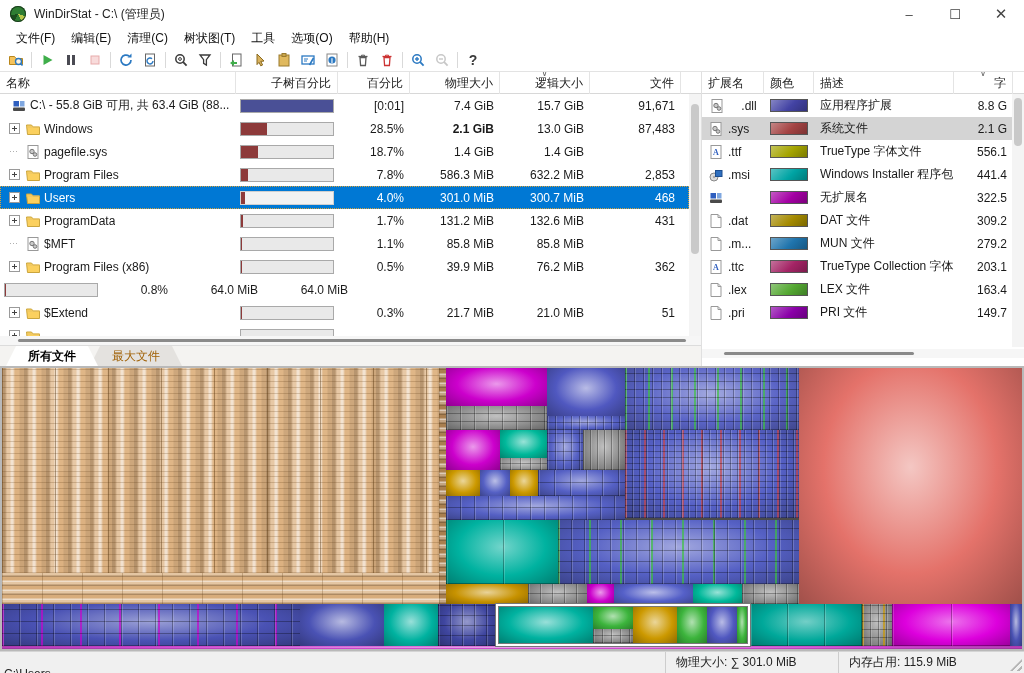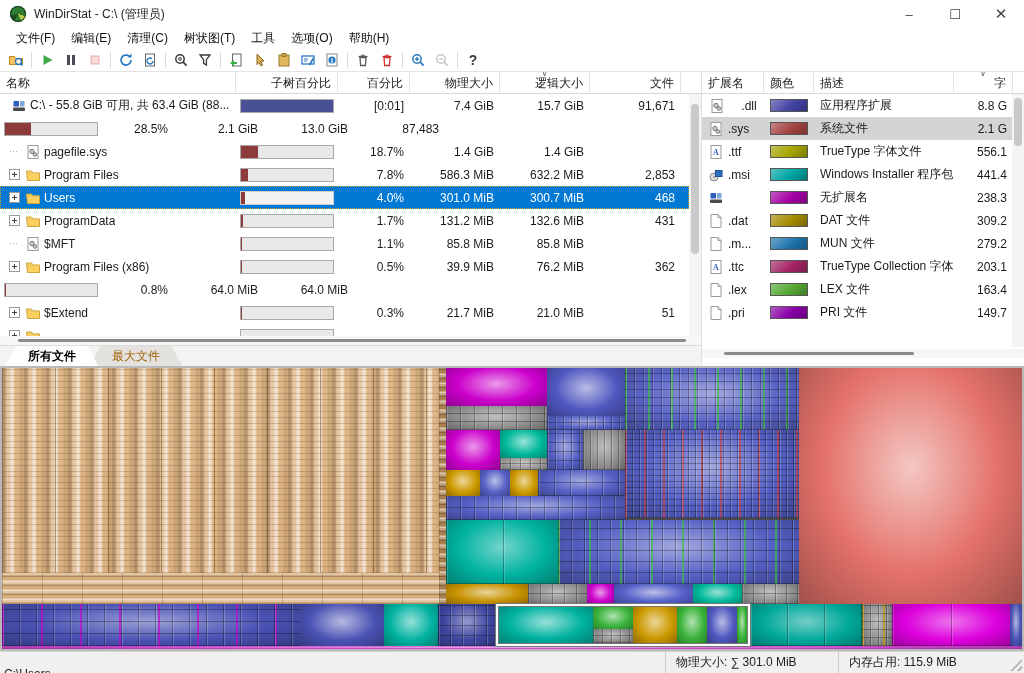--- a/index.html
+++ b/index.html
@@ -259,27 +259,39 @@
               <div class="bar-track">
                 <div class="bar-fill" style="width: 100%; background: rgb(74, 80, 150);"></div>
               </div>
             </div>
             <div class="cell r" style="width: 72px; flex: 0 0 auto;">[0:01]</div>
             <div class="cell r" style="width: 90px; flex: 0 0 auto;">7.4 GiB</div>
             <div class="cell r" style="width: 90px; flex: 0 0 auto;">15.7 GiB</div>
             <div class="cell r" style="width: 91px; flex: 0 0 auto;">91,671</div>
           </div>
           <div class="trow">
+            <div class="cell name-cell" style="width: 236px; flex: 0 0 auto;">
+              <span class="indent">
+                <span class="expander"></span>
+              </span>
+              <span class="row-icon">
+                <svg width="16" height="16" viewBox="0 0 16 16">
+                  <path d="M1.5 4h5l1.6 2h6.4v7.5h-12z" fill="#fbd05e" stroke="#caa53d"></path>
+                  <path d="M1.5 6h13" stroke="#e8c264"></path>
+                </svg>
+              </span>
+              <span style="overflow: hidden; text-overflow: ellipsis;">Windows</span>
+            </div>
             <div class="barcell">
               <div class="bar-track">
                 <div class="bar-fill" style="width: 28.5%; background: rgb(141, 58, 58);"></div>
               </div>
             </div>
             <div class="cell r" style="width: 72px; flex: 0 0 auto;">28.5%</div>
-            <div class="cell r" style="width: 90px; flex: 0 0 auto;">2.1 GiB</div>
+            <div class="cell r" style="width: 90px; flex: 0 0 auto; font-weight: bold;">2.1 GiB</div>
             <div class="cell r" style="width: 90px; flex: 0 0 auto;">13.0 GiB</div>
             <div class="cell r" style="width: 91px; flex: 0 0 auto;">87,483</div>
           </div>
           <div class="trow">
             <div class="cell name-cell" style="width: 236px; flex: 0 0 auto;">
               <span class="indent">
                 <span class="dotstub"></span>
               </span>
               <span class="row-icon">
                 <svg width="16" height="16" viewBox="0 0 16 16">
@@ -569,21 +581,21 @@
                   <rect x="9" y="3" width="4.5" height="5.5" fill="#7fa7e0"></rect>
                   <rect x="2" y="9.5" width="12" height="3.5" rx="1" fill="#4a4a4a"></rect>
                 </svg>
               </span>
               <span></span>
             </div>
             <div class="cell" style="width: 50px; flex: 0 0 auto;">
               <div class="swatch" style="background: linear-gradient(135deg, rgb(196, 89, 196), rgb(164, 0, 164) 55%, rgb(123, 0, 123));"></div>
             </div>
             <div class="cell" style="width: 140px; flex: 0 0 auto; white-space: nowrap;">无扩展名</div>
-            <div class="cell r" style="width: 59px; flex: 0 0 auto;">238.3</div>
+            <div class="cell r" style="width: 59px; flex: 0 0 auto;">322.5</div>
           </div>
           <div class="trow">
             <div class="cell" style="width: 62px; flex: 0 0 auto; display: flex; align-items: center; gap: 4px;">
               <span class="row-icon">
                 <svg width="16" height="16" viewBox="0 0 16 16">
                   <path d="M3 1.5h7l3 3v10H3z" fill="#fff" stroke="#999"></path>
                   <path d="M10 1.5v3h3" fill="none" stroke="#999"></path>
                 </svg>
               </span>
               <span>.dat</span>

